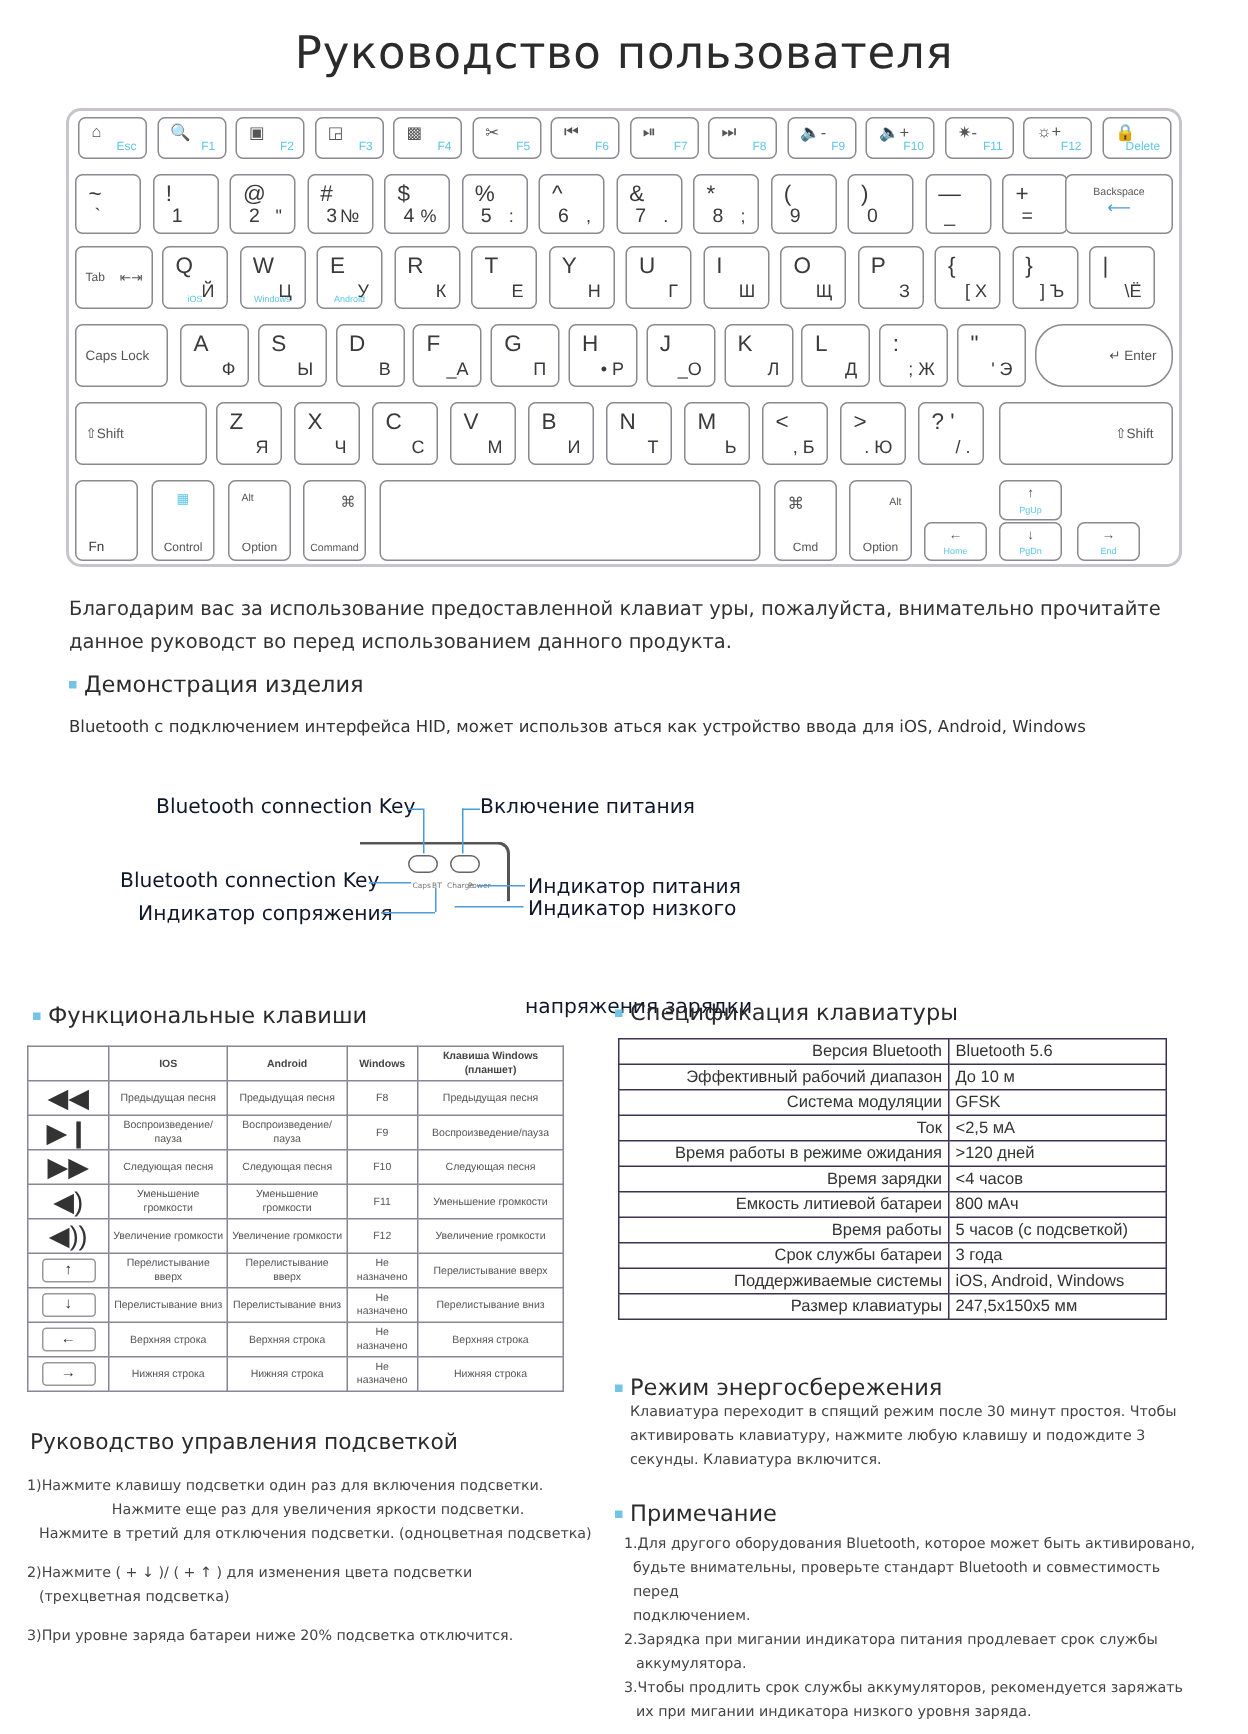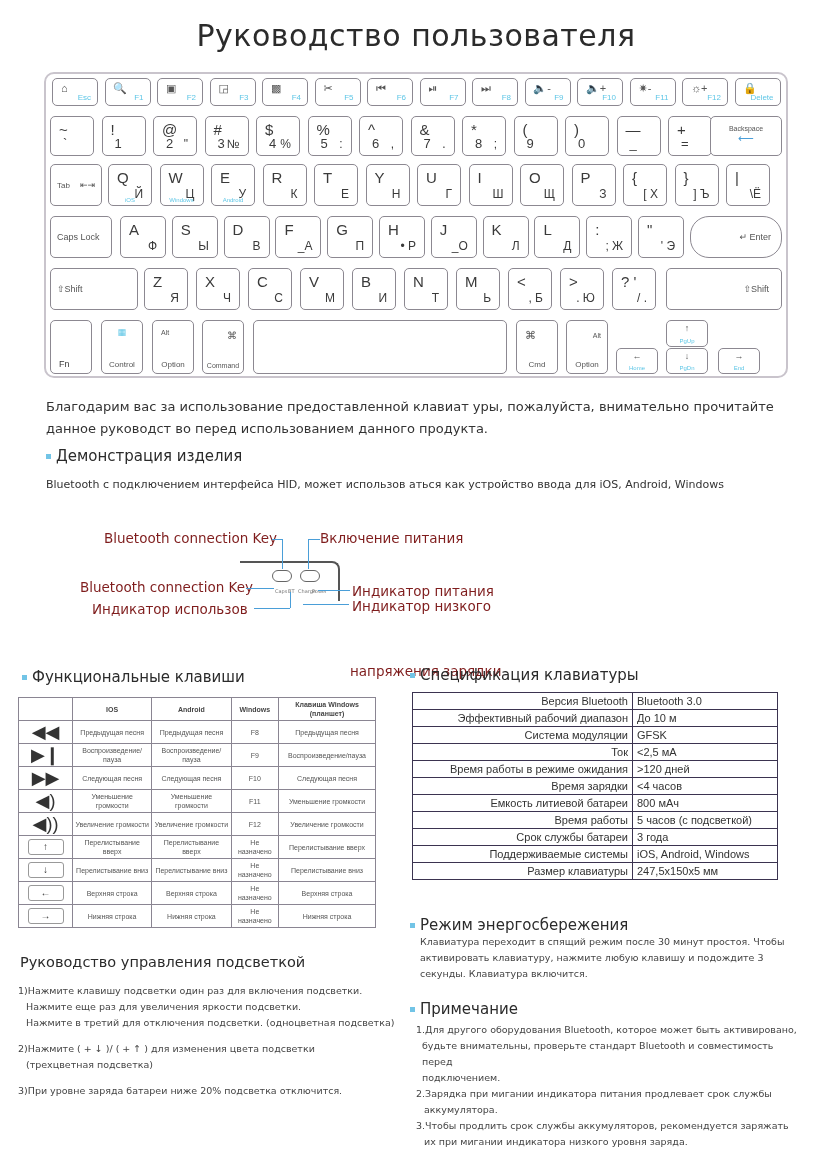--- a/index.html
+++ b/index.html
@@ -20,21 +20,21 @@
   .key .sub { position: absolute; left: 50%; transform: translateX(-50%); bottom: 2px; font-size: 6px; color: #5ec6e6; }
   .key .bot { position: absolute; left: 0; right: 0; bottom: 4px; text-align: center; font-size: 8px; color: #555; }
   .key .top { position: absolute; left: 0; right: 0; top: 6px; text-align: center; font-size: 9px; color: #555; }
 
   .intro { left: 46px; top: 396px; width: 730px; font-size: 13px; line-height: 22px; color: #333; }
   .h2 { font-size: 15px; color: #2b2b2b; }
   .bullet { display: inline-block; width: 5px; height: 5px; background: #72c4e6; margin-right: 5px; vertical-align: middle; }
   .p { font-size: 11px; line-height: 22px; color: #333; }
 
   
-  .diag-lbl { font-size: 13.5px; color: #7f1d1d; white-space: nowrap; }
+  .diag-lbl { font-size: 13.5px; color: #0f172a; white-space: nowrap; }
   .line { position: absolute; background: #4a9ed8; }
 
   
   table { border-collapse: collapse; }
   .ft { left: 18px; top: 697px; width: 358px; font-family: "Liberation Sans", sans-serif; }
   .ft td, .ft th { border: 1px solid #8a8592; font-size: 7px; color: #555; text-align: center; height: 23px; padding: 0 2px; line-height: 9px; }
   .ft th { font-size: 7px; font-weight: bold; color: #444; }
   .ft .iconcell { width: 54px; font-size: 18px; color: #333; }
   .arrowkey { display: inline-block; width: 36px; height: 16px; border: 1px solid #999; border-radius: 3px; font-size: 10px; line-height: 14px; }
 
@@ -382,21 +382,21 @@
 
 <div class="abs h2" style="left:46px;top:447px;">
   <span class="bullet"></span><span>Демонстрация изделия</span>
 </div>
 <div class="abs p" style="left:46px;top:474px;width:700px;">Bluetooth с подключением интерфейса HID, может использов аться как устройство ввода для iOS, Android, Windows</div>
 
 <div class="abs" style="left:0;top:520px;width:832px;height:120px;">
   <div class="abs diag-lbl" style="left:104px;top:10px;">Bluetooth connection Key</div>
   <div class="abs diag-lbl" style="left:320px;top:10px;">Включение питания</div>
   <div class="abs diag-lbl" style="left:80px;top:59px;">Bluetooth connection Key</div>
-  <div class="abs diag-lbl" style="left:92px;top:81px;">Индикатор использов</div>
+  <div class="abs diag-lbl" style="left:92px;top:81px;">Индикатор сопряжения</div>
   <div class="abs diag-lbl" style="left:352px;top:63px;">Индикатор питания</div>
   <div class="abs diag-lbl" style="left:352px;top:78px;">Индикатор низкого</div>
   <div class="abs diag-lbl" style="left:350px;top:95px;margin-top:48px;">напряжения зарядки</div>
 
   <div class="abs" style="left:240px;top:41px;width:100px;height:40px;border-top:2px solid #555;border-right:2px solid #555;border-top-right-radius:8px;"></div>
   <div class="abs" style="left:272px;top:50px;width:20px;height:12px;border:1px solid #666;border-radius:6px;"></div>
   <div class="abs" style="left:300px;top:50px;width:20px;height:12px;border:1px solid #666;border-radius:6px;"></div>
   <div class="abs" style="left:275px;top:68px;font-size:5px;color:#777;">Caps</div>
   <div class="abs" style="left:288px;top:68px;font-size:5px;color:#777;">BT</div>
   <div class="abs" style="left:298px;top:68px;font-size:5px;color:#777;">Charge</div>
@@ -493,21 +493,21 @@
     </tbody>
 </table>
 
 <div class="abs h2" style="left:410px;top:666px;">
   <span class="bullet"></span><span>Спецификация клавиатуры</span>
 </div>
 <table class="abs st">
     <tbody id="st-body">
       <tr>
         <td>Версия Bluetooth</td>
-        <td>Bluetooth 3.0</td>
+        <td>Bluetooth 5.6</td>
       </tr>
       <tr>
         <td>Эффективный рабочий диапазон</td>
         <td>До 10 м</td>
       </tr>
       <tr>
         <td>Система модуляции</td>
         <td>GFSK</td>
       </tr>
       <tr>
@@ -546,21 +546,21 @@
   </table>
 
 <div class="abs h2" style="left:410px;top:916px;">
   <span class="bullet"></span><span>Режим энергосбережения</span>
 </div>
 <div class="abs small" style="left:420px;top:934px;width:380px;">Клавиатура переходит в спящий режим после 30 минут простоя. Чтобы активировать клавиатуру, нажмите любую клавишу и подождите 3 секунды. Клавиатура включится.</div>
 
 <div class="abs" style="left:20px;top:954px;font-size:14.5px;color:#2b2b2b;">Руководство управления подсветкой</div>
 <div class="abs small" style="left:18px;top:983px;width:380px;">
   <div>1)Нажмите клавишу        подсветки один раз для включения подсветки.</div>
-  <div style="padding-left:8px;">Нажмите еще раз для увеличения яркости подсветки.</div>
+  <div style="padding-left:8px;text-align:center;">Нажмите еще раз для увеличения яркости подсветки.</div>
   <div style="padding-left:8px;">Нажмите в третий для отключения подсветки. (одноцветная подсветка)</div>
   <div style="margin-top:10px;">2)Нажмите (      + ↓ )/ (        + ↑ ) для изменения цвета подсветки</div>
   <div style="padding-left:8px;">(трехцветная подсветка)</div>
   <div style="margin-top:10px;">3)При уровне заряда батареи ниже 20% подсветка отключится.</div>
 </div>
 
 <div class="abs h2" style="left:410px;top:1000px;">
   <span class="bullet"></span><span>Примечание</span>
 </div>
 <div class="abs small" style="left:416px;top:1022px;width:390px;">

